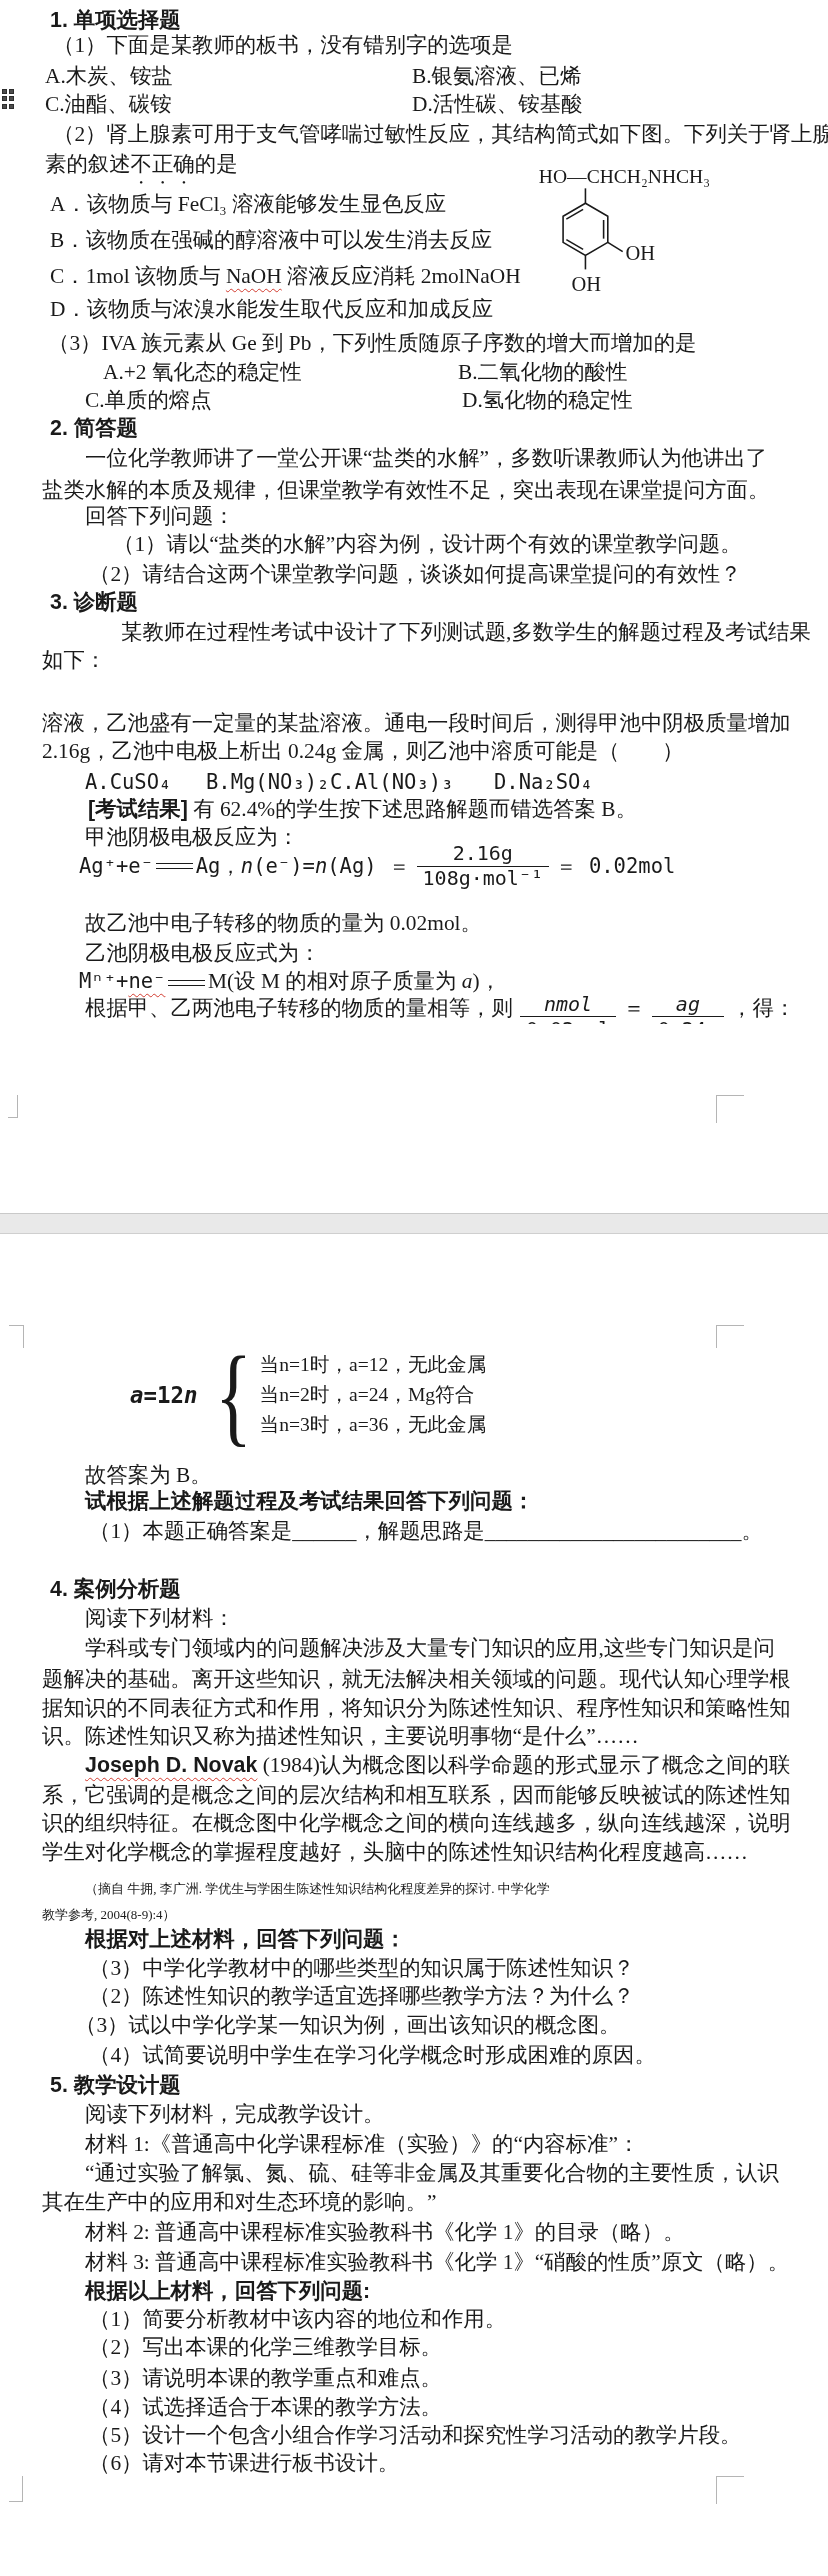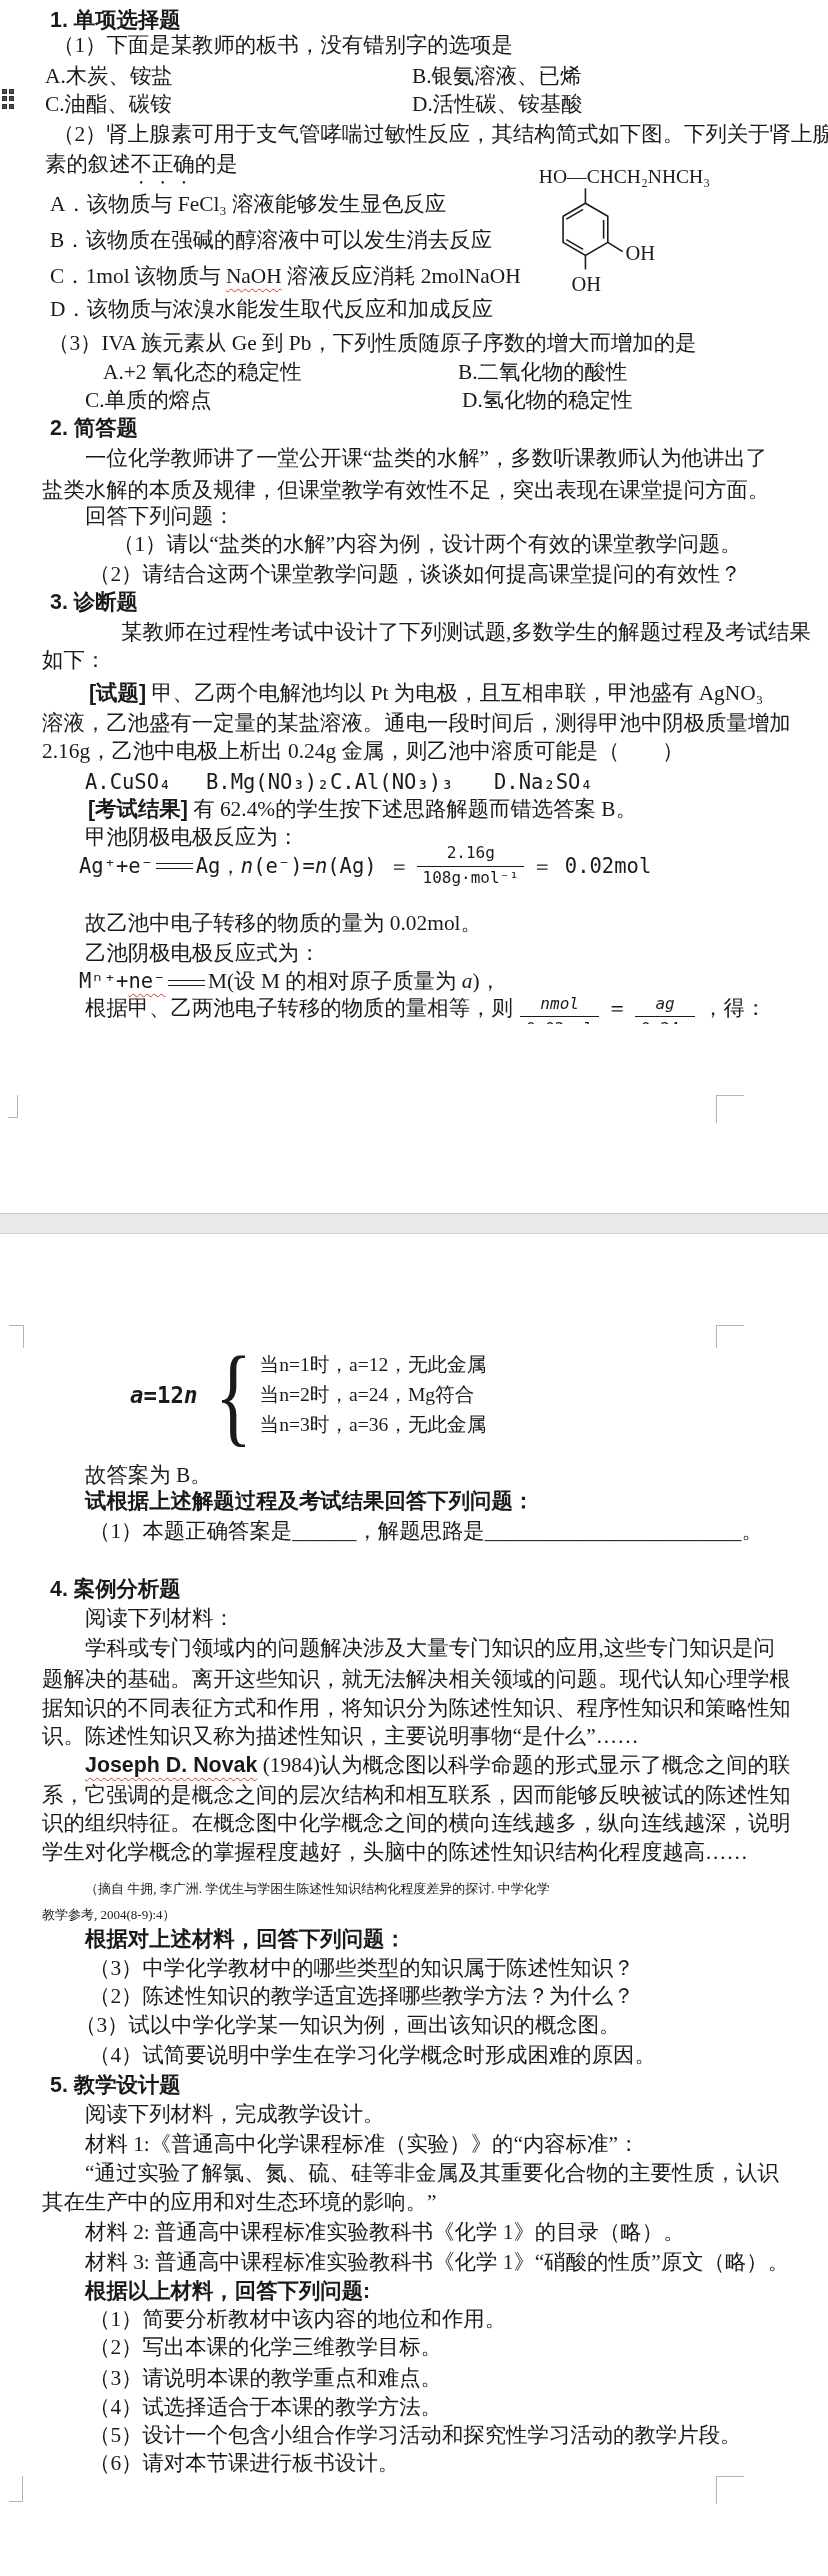--- a/index.html
+++ b/index.html
@@ -10,21 +10,21 @@
   #page-band{height:18.6px;background:#e9e9e9;border-top:0.9px solid #c9c9c9;border-bottom:0.9px solid #cfcfcf;}
   .ln{position:absolute;white-space:nowrap;font-size:21.4px;line-height:28px;}
   .b{font-weight:700;font-family:"Liberation Sans","DejaVu Sans",sans-serif;}
   .small{font-size:13px;}
   .mono{font-family:"DejaVu Sans Mono",monospace;font-size:20.5px;}
   .it{font-style:italic;}
   .sp{text-decoration:underline;text-decoration-style:wavy;text-decoration-color:#d23b2f;text-decoration-thickness:0.9px;text-underline-offset:4.7px;}
   .emph{-webkit-text-emphasis:filled dot;-webkit-text-emphasis-position:under right;text-emphasis:filled dot;text-emphasis-position:under right;}
   .flexln{display:flex;align-items:center;}
   .dline{display:inline-block;width:37px;height:6.5px;border-top:1.5px solid #1a1a1a;border-bottom:1.5px solid #1a1a1a;box-sizing:border-box;vertical-align:middle;margin:0 2.8px;}
-  .frac{display:inline-flex;flex-direction:column;align-items:center;vertical-align:middle;font-family:"DejaVu Sans Mono",monospace;font-size:16px;line-height:22.4px;margin:0 7.5px;}
+  .frac{display:inline-flex;flex-direction:column;align-items:center;vertical-align:middle;font-family:"DejaVu Sans Mono",monospace;font-size:20px;line-height:22.4px;margin:0 7.5px;}
   .frac .den{border-top:1.5px solid #1a1a1a;}
   .frac .num,.frac .den{padding:0.9px 5.6px;}
   .fracclip{display:inline-block;height:32px;overflow:hidden;vertical-align:middle;}
   .corner{position:absolute;box-sizing:border-box;}
   .corner.tl1{left:7.5px;top:1095px;width:10.3px;height:23px;border-right:0.9px solid #b5b5b5;border-bottom:0.9px solid #b5b5b5;}
   .corner.tr1{left:716px;top:1095px;width:28px;height:28px;border-left:0.9px solid #b5b5b5;border-top:0.9px solid #b5b5b5;}
   .corner.p2tl{left:9.3px;top:91px;width:15px;height:23px;border-top:0.9px solid #b5b5b5;border-right:0.9px solid #b5b5b5;}
   .corner.p2tr{left:716px;top:91px;width:28px;height:23px;border-top:0.9px solid #b5b5b5;border-left:0.9px solid #b5b5b5;}
   .corner.p2bl{left:9.3px;top:1242px;width:14px;height:26px;border-right:0.9px solid #b5b5b5;border-bottom:0.9px solid #b5b5b5;}
   .corner.p2br{left:716px;top:1242px;width:28px;height:28px;border-left:0.9px solid #b5b5b5;border-top:0.9px solid #b5b5b5;}
@@ -68,21 +68,20 @@
   <div class="ln" style="left:462px;top:386px;">D.氢化物的稳定性</div>
   <div class="ln b" style="left:50px;top:414px;">2. 简答题</div>
   <div class="ln" style="left:85px;top:444px;">一位化学教师讲了一堂公开课“盐类的水解”，多数听课教师认为他讲出了</div>
   <div class="ln" style="left:42px;top:476px;">盐类水解的本质及规律，但课堂教学有效性不足，突出表现在课堂提问方面。</div>
   <div class="ln" style="left:85px;top:502px;">回答下列问题：</div>
   <div class="ln" style="left:89px;top:530px;margin-left:24px;">（1）请以“盐类的水解”内容为例，设计两个有效的课堂教学问题。</div>
   <div class="ln" style="left:89px;top:560px;">（2）请结合这两个课堂教学问题，谈谈如何提高课堂提问的有效性？</div>
   <div class="ln b" style="left:50px;top:588px;">3. 诊断题</div>
   <div class="ln" style="left:85px;top:618px;margin-left:36px;">某教师在过程性考试中设计了下列测试题,多数学生的解题过程及考试结果</div>
   <div class="ln" style="left:42px;top:646px;">如下：</div>
-  <div class="ln" style="left:89px;top:679px;"><span class="b">[试题]</span><span> 甲、乙两个电解池均以 Pt 为电极，且互相串联，甲池盛有 AgNO₃</span></div>
   <div class="ln" style="left:42px;top:709px;">溶液，乙池盛有一定量的某盐溶液。通电一段时间后，测得甲池中阴极质量增加</div>
   <div class="ln" style="left:42px;top:737px;">2.16g，乙池中电极上析出 0.24g 金属，则乙池中溶质可能是（　　）</div>
   <div class="ln mono" style="left:85px;top:768px;width:634px;height:28px;">
     <span class="optseg" style="left:0px;">A.CuSO₄</span>
     <span class="optseg" style="left:121px;">B.Mg(NO₃)₂</span>
     <span class="optseg" style="left:245px;">C.Al(NO₃)₃</span>
     <span class="optseg" style="left:409px;">D.Na₂SO₄</span>
   </div>
   <div class="ln" style="left:88px;top:795px;"><span class="b">[考试结果]</span><span> 有 62.4%的学生按下述思路解题而错选答案 B。</span></div>
   <div class="ln" style="left:85px;top:823px;">甲池阴极电极反应为：</div>

